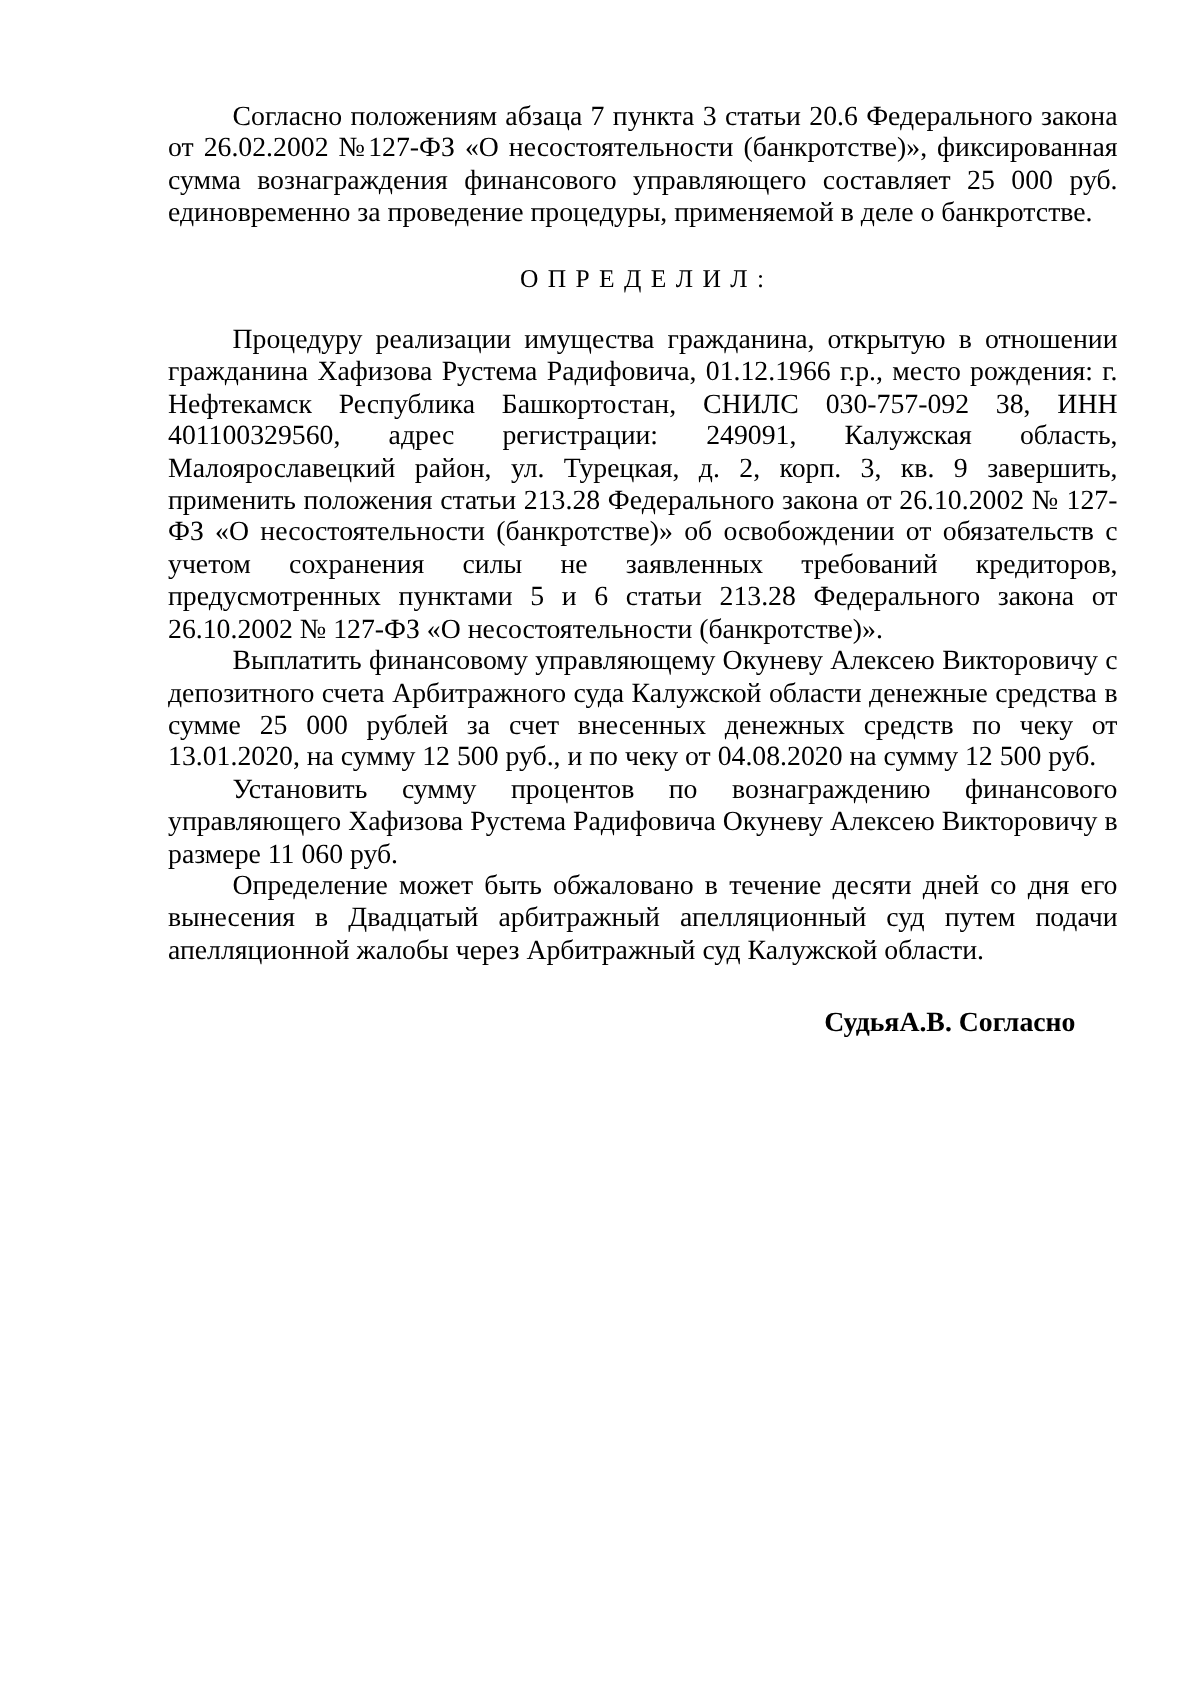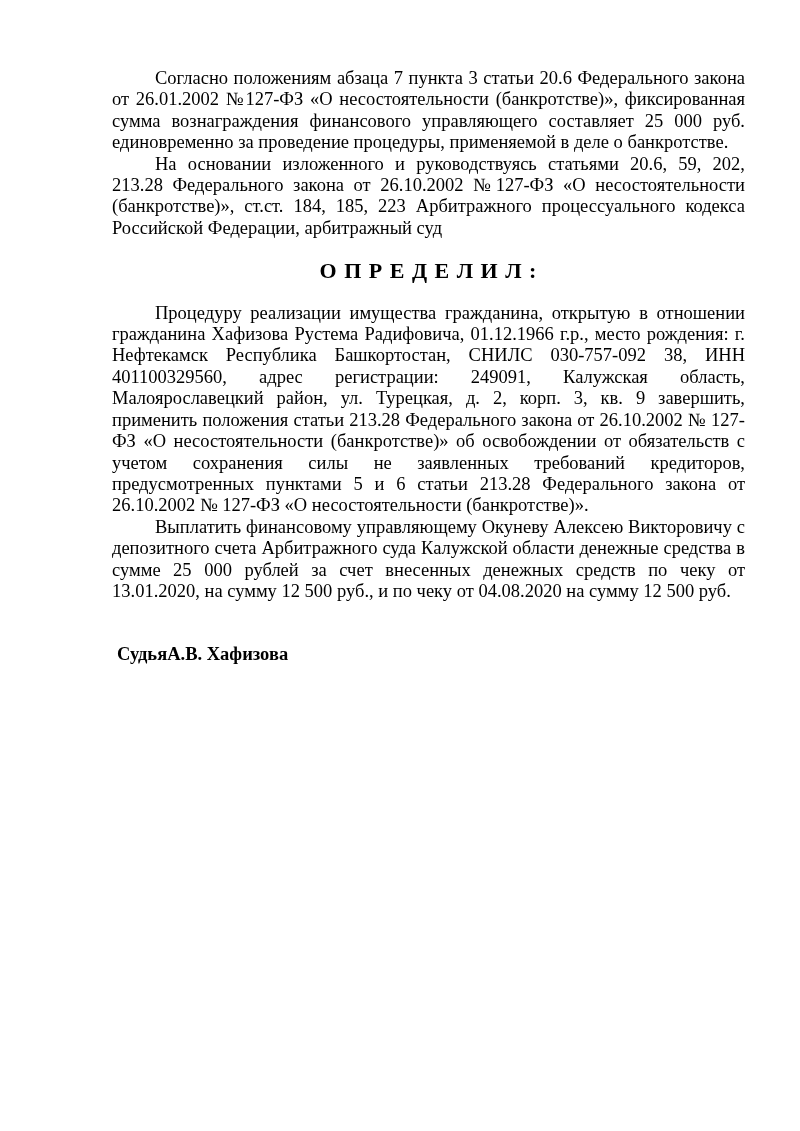--- a/index.html
+++ b/index.html
@@ -26,56 +26,57 @@
     margin: 0;
     padding: 0;
     text-indent: 43px;
     text-align: justify;
     font-size: 18.5px;
     line-height: 21.4px;
     color: #000000;
   }
   .ruling-heading {
     text-align: center;
-    font-weight: bold;
-    font-size: 22px;
+    font-weight: normal;
+    font-size: 17px;
     line-height: 21.4px;
     margin: 21px 0 21px 0;
     letter-spacing: 1px;
   }
   .signature-row {
     display: flex;
-    justify-content: flex-start;
+    justify-content: flex-end;
     align-items: baseline;
-    margin-top: 42px;
+    margin-top: 27px;
     font-weight: bold;
     font-size: 18.5px;
     line-height: 21.4px;
     padding-left: 5px;
     padding-right: 28px;
     font-family: Liberation Serif, serif;
   }
 </style>
 </head>
 <body>
 
 <div class="page">
   <div class="content">
 
     <div>
-        <p class="para">Согласно положениям абзаца 7 пункта 3 статьи 20.6 Федерального закона от 26.01.2002 №127-ФЗ «О несостоятельности (банкротстве)», фиксированная сумма вознаграждения финансового управляющего составляет 25 000 руб. единовременно за проведение процедуры, применяемой в деле о банкротстве.</p>
-        <p class="para">На основании изложенного и руководствуясь статьями 20.6, 59, 202, 213.28 Федерального закона от 26.10.2002 №127-ФЗ «О несостоятельности (банкротстве)», ст.ст. 184, 185, 223 Арбитражного процессуального кодекса Российской Федерации, арбитражный суд</p>
+        <p class="para">Согласно положениям абзаца 7 пункта 3 статьи 20.6 Федерального закона от 26.02.2002 №127-ФЗ «О несостоятельности (банкротстве)», фиксированная сумма вознаграждения финансового управляющего составляет 25 000 руб. единовременно за проведение процедуры, применяемой в деле о банкротстве.</p>
       </div>
 
     <div class="ruling-heading">О П Р Е Д Е Л И Л :</div>
 
     <div>
         <p class="para">Процедуру реализации имущества гражданина, открытую в отношении гражданина Хафизова Рустема Радифовича, 01.12.1966 г.р., место рождения: г. Нефтекамск Республика Башкортостан, СНИЛС 030-757-092 38, ИНН 401100329560, адрес регистрации: 249091, Калужская область, Малоярославецкий район, ул. Турецкая, д. 2, корп. 3, кв. 9 завершить, применить положения статьи 213.28 Федерального закона от 26.10.2002 № 127-ФЗ «О несостоятельности (банкротстве)»  об освобождении от обязательств с учетом сохранения силы не заявленных требований кредиторов, предусмотренных пунктами 5 и 6 статьи 213.28 Федерального закона от 26.10.2002 № 127-ФЗ «О несостоятельности (банкротстве)».</p>
         <p class="para">Выплатить финансовому управляющему Окуневу Алексею Викторовичу с депозитного счета Арбитражного суда Калужской области денежные средства в сумме 25 000 рублей за счет внесенных денежных средств по чеку от 13.01.2020, на сумму 12 500 руб., и по чеку от 04.08.2020 на сумму 12 500 руб.</p>
+        <p class="para">Установить сумму процентов по вознаграждению финансового управляющего Хафизова Рустема Радифовича Окуневу Алексею Викторовичу в размере 11 060 руб.</p>
+        <p class="para">Определение может быть обжаловано в течение десяти дней со дня его вынесения в Двадцатый арбитражный апелляционный суд путем подачи апелляционной жалобы через Арбитражный суд Калужской области.</p>
       </div>
 
     <div class="signature-row">
       <span>Судья</span>
-      <span>А.В. Хафизова</span>
+      <span>А.В. Согласно</span>
     </div>
 
   </div>
 </div>
 
 </body></html>

